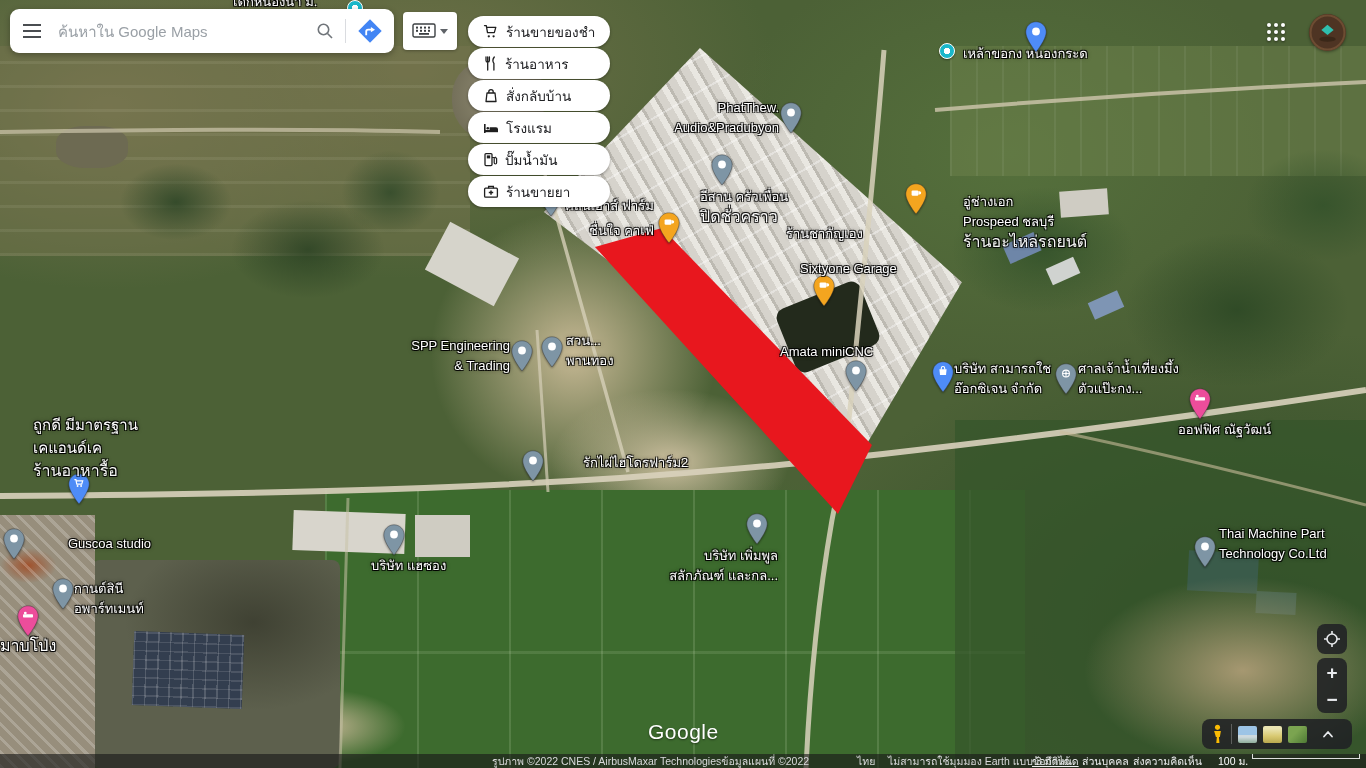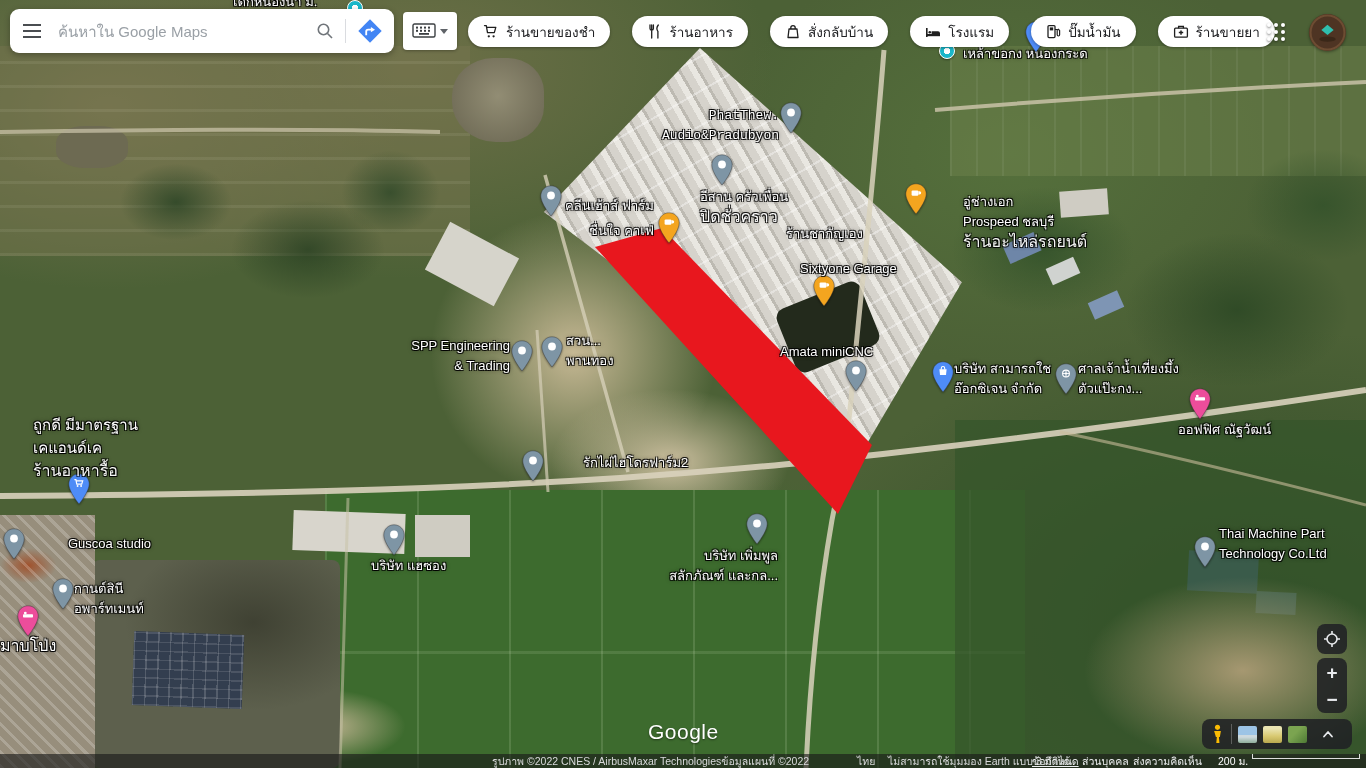--- a/index.html
+++ b/index.html
@@ -34,21 +34,21 @@
     box-shadow:0 6px 0 #4a4d51,0 12px 0 #4a4d51;margin-top:-12px;}
   .search-input{flex:1;border:none;outline:none;font-size:15px;color:#202124;
     font-family:"Liberation Sans",sans-serif;padding:0 4px;background:transparent;}
   .search-input::placeholder{color:#9aa0a6;}
   .vdiv{width:1px;height:24px;background:#dadce0;}
   .kbd-btn{position:absolute;left:403px;top:12px;width:54px;height:38px;background:#fff;
     border:none;border-radius:4px;box-shadow:0 1px 3px rgba(0,0,0,.3);display:flex;
     align-items:center;justify-content:center;gap:4px;cursor:pointer;z-index:10;}
   .caret{width:0;height:0;border-left:4px solid transparent;border-right:4px solid transparent;
     border-top:5px solid #5f6368;}
-  .chips{position:absolute;left:468px;top:16px;display:flex;gap:22px;z-index:10;}
+  .chips{position:absolute;left:468px;top:16px;display:flex;gap:1px;z-index:10;flex-direction:column;}
   .chip{display:flex;align-items:center;gap:7px;height:31px;padding:0 15px;background:#fff;
     border:none;border-radius:16px;box-shadow:0 1px 3px rgba(0,0,0,.35);cursor:pointer;
     font-family:"Liberation Sans",sans-serif;font-size:13.5px;font-weight:500;color:#202124;white-space:nowrap;}
   .chip svg{flex:none;}
   .apps{position:absolute;left:1262px;top:19px;width:28px;height:28px;background:none;border:none;
     cursor:pointer;z-index:10;padding:0;}
   .avatar{position:absolute;left:1309px;top:14px;width:37px;height:37px;border:none;background:none;
     padding:0;cursor:pointer;border-radius:50%;z-index:10;box-shadow:0 1px 3px rgba(0,0,0,.4);}
   
   .layers{position:absolute;left:24px;top:670px;width:74px;height:74px;border-radius:10px;
@@ -174,21 +174,21 @@
           <div>เดกหนองนา ม.</div>
         </div>
         <div class="dotpin" style="left: 939px; top: 43px; background: radial-gradient(circle, rgb(255, 255, 255) 0px, rgb(255, 255, 255) 3px, rgb(26, 183, 201) 3px);"></div>
         <div class="plabel" style="left: 963px; top: 44px;">
           <div>เหล้าขอกง หนองกระด</div>
         </div>
         <div class="pin" style="left: 780px; top: 102px;"><svg width="22" height="32" viewBox="0 0 22 32">
             <path d="M11 .8C5.3.8.8 5.3.8 11c0 7.6 10.2 20 10.2 20S21.2 18.6 21.2 11C21.2 5.3 16.7.8 11 .8z" fill="#7e95a5" stroke="rgba(50,50,50,.5)" stroke-width=".8"></path>
             <circle cx="11" cy="10.5" r="3.9" fill="#fff"></circle>
           </svg></div>
-        <div class="plabel" style="right: 587px; text-align: right; top: 106px; font-family: Liberation Mono, monospace;">
+        <div class="plabel" style="right: 587px; text-align: right; top: 98px;">
           <div>PhatThew.</div>
           <div>Audio&amp;Pradubyon</div>
         </div>
         <div class="pin" style="left: 540px; top: 185px;"><svg width="22" height="32" viewBox="0 0 22 32">
             <path d="M11 .8C5.3.8.8 5.3.8 11c0 7.6 10.2 20 10.2 20S21.2 18.6 21.2 11C21.2 5.3 16.7.8 11 .8z" fill="#7e95a5" stroke="rgba(50,50,50,.5)" stroke-width=".8"></path>
             <circle cx="11" cy="10.5" r="3.9" fill="#fff"></circle>
           </svg></div>
         <div class="plabel" style="left: 565px; top: 196px;">
           <div>คลีนเฮ้าส์ ฟาร์ม</div>
         </div>
@@ -493,17 +493,17 @@
     </button>
   </div>
 
   <div class="foot">
     <span class="f-imagery">รูปภาพ ©2022 CNES / AirbusMaxar Technologiesข้อมูลแผนที่ ©2022</span>
     <span class="f-region">ไทย</span>
     <span class="f-notice">ไม่สามารถใช้มุมมอง Earth แบบ 3 มิติได้</span>
     <span class="f-terms">ข้อกำหนด</span>
     <span class="f-privacy">ส่วนบุคคล</span>
     <span class="f-feedback">ส่งความคิดเห็น</span>
-    <span class="f-scale">200 ม.</span>
+    <span class="f-scale">100 ม.</span>
     <span class="scalebar"></span>
   </div>
 
 </div>
 
 </body></html>

